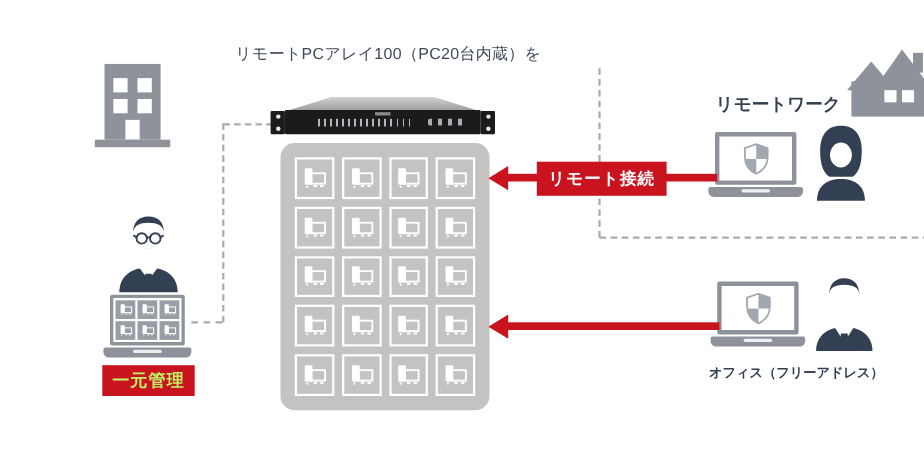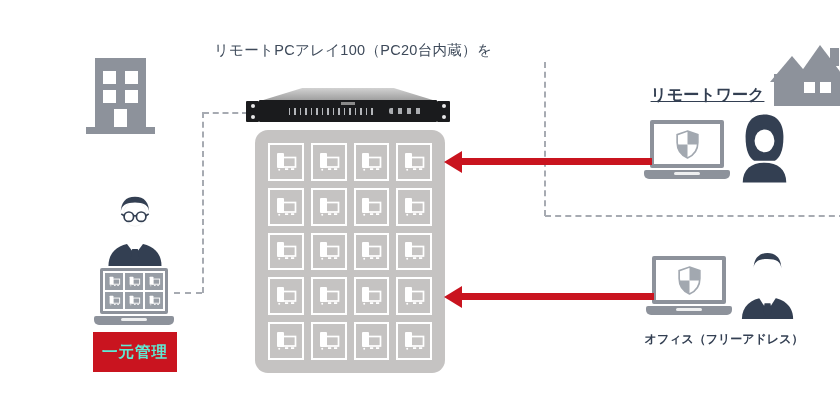--- a/index.html
+++ b/index.html
@@ -9,25 +9,25 @@
   }
   html,body{margin:0;padding:0;background:#fff;}
   body{font-family:"Liberation Sans","DejaVu Sans",sans-serif;}
   #canvas{position:relative;width:840px;height:420px;background:#fff;overflow:hidden;margin-left:48px;}
 
   
   .title{position:absolute;left:150px;top:39px;width:310px;text-align:center;
          font-size:14.5px;line-height:22px;font-weight:500;color:var(--title_text);letter-spacing:.3px;}
   .zone-label{position:absolute;font-weight:700;color:var(--navy);text-align:center;}
   .admin-label{left:30px;top:168px;width:115px;font-size:16.5px;}
-  .rw-label{left:572px;top:85px;width:175px;font-size:16px;text-decoration:underline;}
+  .rw-label{left:572px;top:85px;width:175px;font-size:16px;}
   .office-label{left:546px;top:331px;width:260px;font-size:12px;}
 
-  .badge{position:absolute;left:45px;top:332px;width:84px;height:40px;background:var(--red);
-         color:#5eead4;font-size:15.5px;font-weight:700;display:flex;align-items:center;justify-content:center;
+  .badge{position:absolute;left:45px;top:332px;width:84px;height:28px;background:var(--red);
+         color:#bef264;font-size:15.5px;font-weight:700;display:flex;align-items:center;justify-content:center;
          letter-spacing:1px;z-index:5;}
   .conn-label{position:absolute;left:440px;top:147px;width:118px;height:31px;background:var(--red);
          color:#fff;font-size:15px;font-weight:700;display:flex;align-items:center;justify-content:center;
          letter-spacing:1px;z-index:6;}
 
   
   .dash{position:absolute;z-index:1;}
   .dash.h{border-top:2px dashed var(--dash_gray);height:0;}
   .dash.v{border-left:2px dashed var(--dash_gray);width:0;}
   .dash-a{left:155px;top:112px;width:45px;}
@@ -400,20 +400,21 @@
 </div>
         </div>
     </div>
     <div class="base"></div>
   </div>
 
   <div class="badge">一元管理</div>
 
   <div class="arrow-line top"></div>
   <div class="arrow-head top"></div>
+  <div class="conn-label">リモート接続</div>
   <div class="arrow-line bottom"></div>
   <div class="arrow-head bottom"></div>
 
   <div class="abs house">
     <svg viewBox="0 0 80 66">
       <g fill="var(--icon_gray)">
         <rect x="60" y="6" width="9" height="18"></rect>
         <rect x="4" y="32" width="70" height="32"></rect>
         <polygon points="24,40 50,3 78,40"></polygon>
         <polygon points="0,40 22,14 44,40"></polygon>

